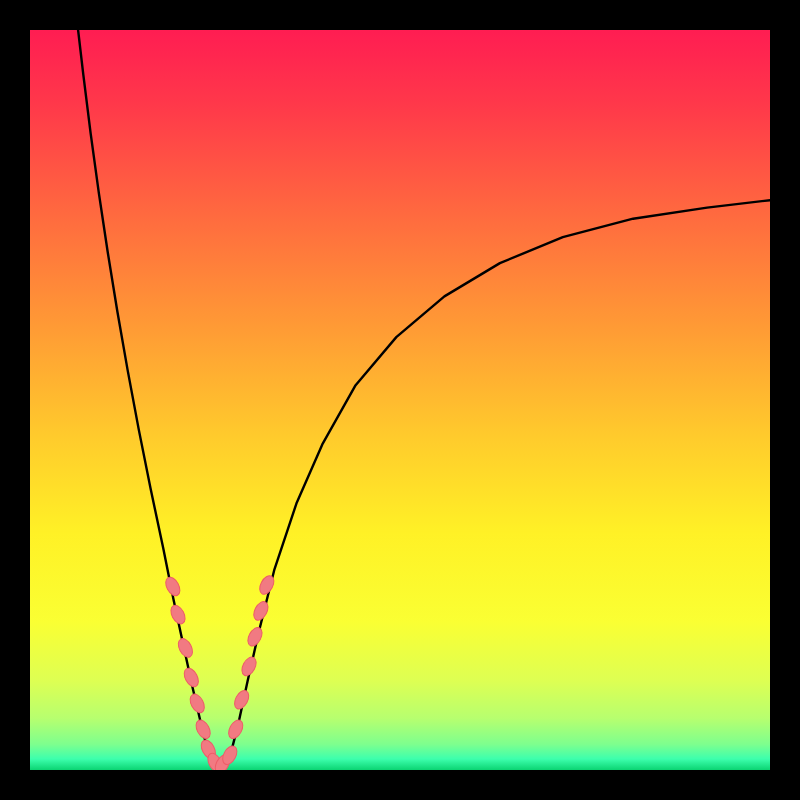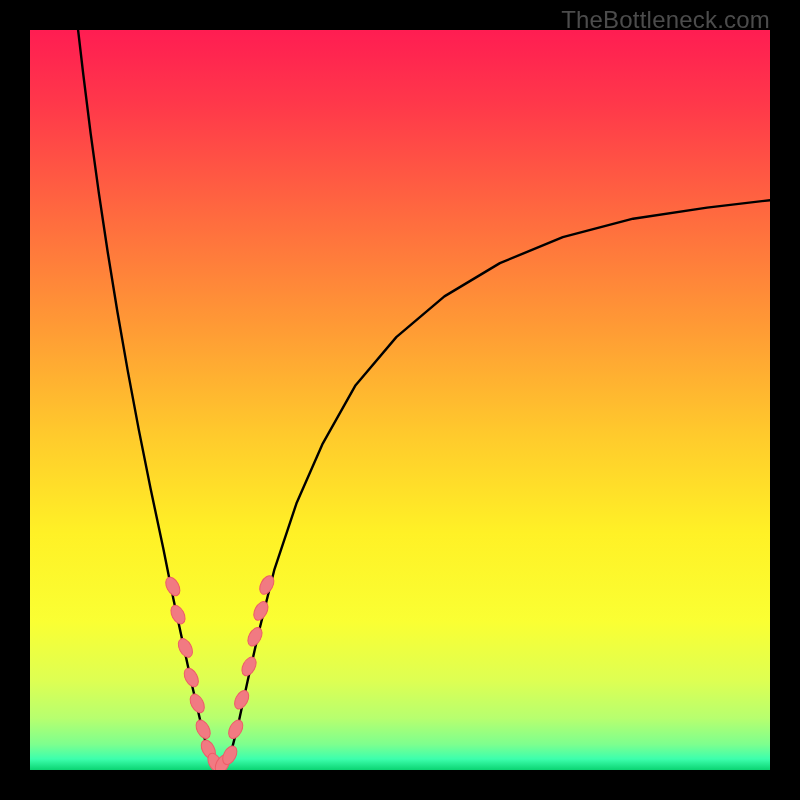--- a/index.html
+++ b/index.html
@@ -80,14 +80,13 @@
           <ellipse cx="199.80" cy="725.20" rx="6" ry="10" fill="#f17a82" stroke="#ee5c68" stroke-width="1" transform="rotate(28 199.80 725.20)"></ellipse>
           <ellipse cx="205.72" cy="699.30" rx="6" ry="10" fill="#f17a82" stroke="#ee5c68" stroke-width="1" transform="rotate(28 205.72 699.30)"></ellipse>
           <ellipse cx="211.64" cy="669.70" rx="6" ry="10" fill="#f17a82" stroke="#ee5c68" stroke-width="1" transform="rotate(28 211.64 669.70)"></ellipse>
           <ellipse cx="219.04" cy="636.40" rx="6" ry="10" fill="#f17a82" stroke="#ee5c68" stroke-width="1" transform="rotate(28 219.04 636.40)"></ellipse>
           <ellipse cx="224.96" cy="606.80" rx="6" ry="10" fill="#f17a82" stroke="#ee5c68" stroke-width="1" transform="rotate(28 224.96 606.80)"></ellipse>
           <ellipse cx="230.88" cy="580.90" rx="6" ry="10" fill="#f17a82" stroke="#ee5c68" stroke-width="1" transform="rotate(28 230.88 580.90)"></ellipse>
           <ellipse cx="236.80" cy="555.00" rx="6" ry="10" fill="#f17a82" stroke="#ee5c68" stroke-width="1" transform="rotate(28 236.80 555.00)"></ellipse>
         </g>
     </svg>
   </div>
-  <div class="watermark">TheBottleneck.com</div>
 </div>
 
 </body></html>

